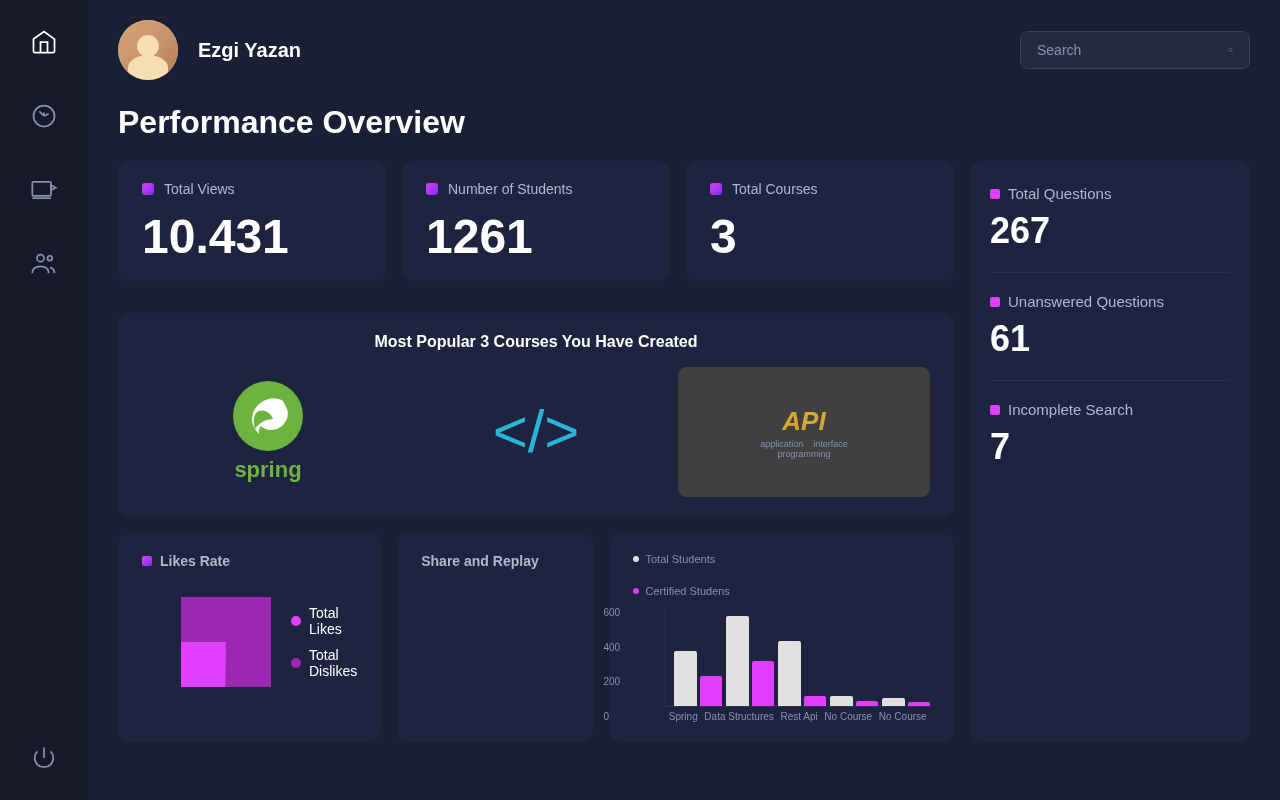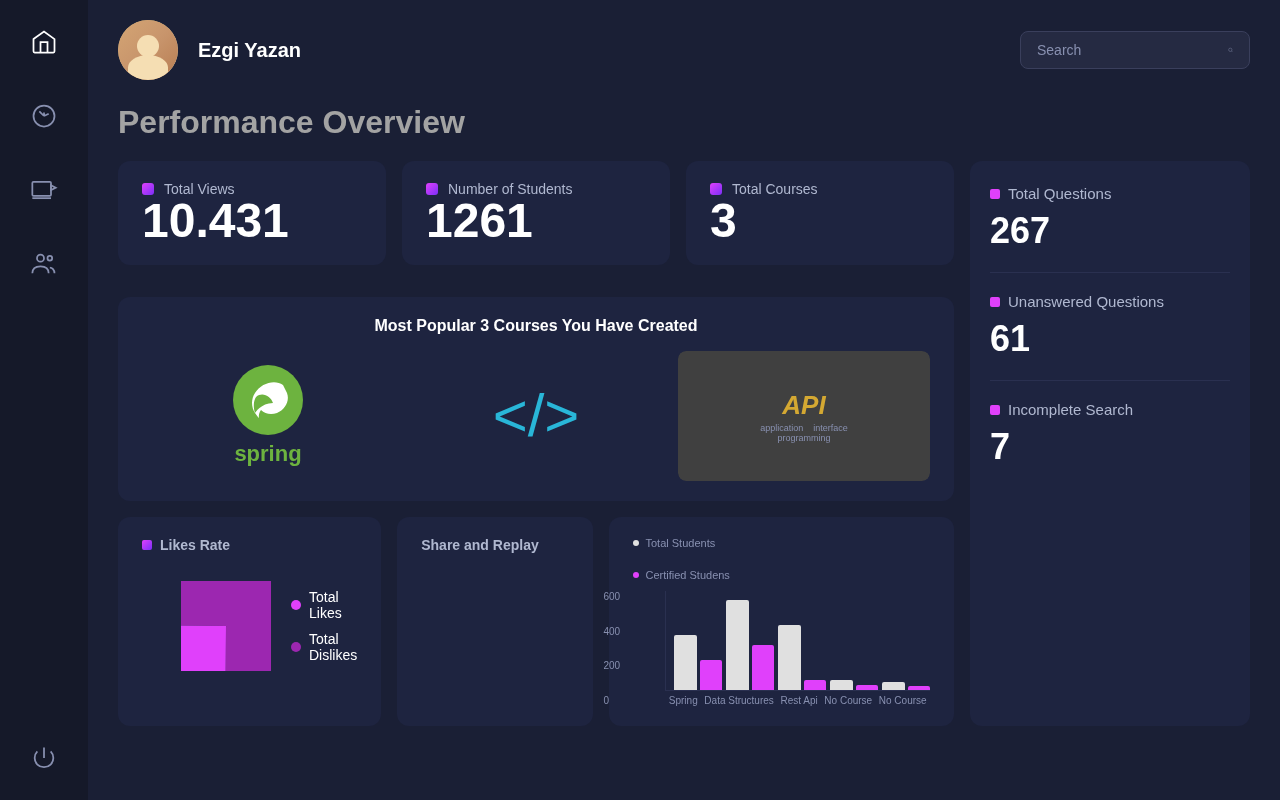--- a/index.html
+++ b/index.html
@@ -130,21 +130,21 @@
     }
     .search-bar input::placeholder { color: #8890b0; }
     .search-icon-svg {
       color: #8890b0;
     }
 
     
     .page-title {
       font-size: 32px;
       font-weight: 700;
-      color: #a3a3a3;
+      color: #ffffff;
       margin-bottom: 20px;
     }
 
     
     .stats-row {
       display: flex;
       gap: 16px;
       margin-bottom: 16px;
     }
 
@@ -173,21 +173,21 @@
     .stat-card {
       background: #1e2440;
       border-radius: 12px;
       padding: 20px 24px;
       flex: 1;
     }
     .stat-card-header {
       display: flex;
       align-items: center;
       gap: 10px;
-      margin-bottom: 0;
+      margin-bottom: 16px;
     }
     .stat-dot {
       width: 12px;
       height: 12px;
       border-radius: 3px;
       background: linear-gradient(135deg, #e040fb, #7b2ff7);
       flex-shrink: 0;
     }
     .stat-label {
       font-size: 14px;

